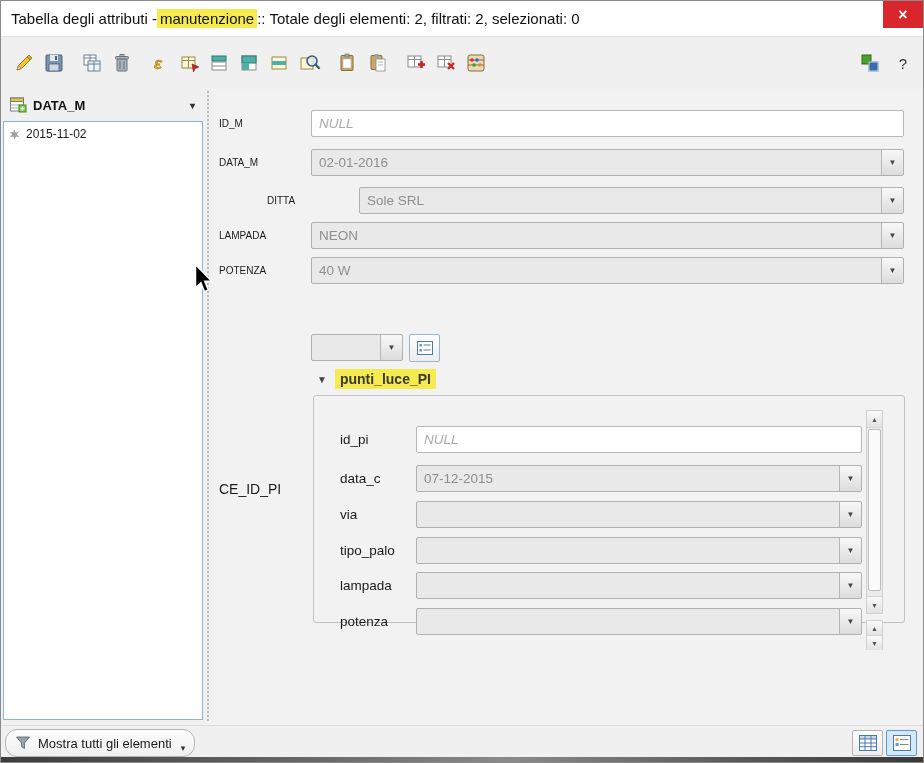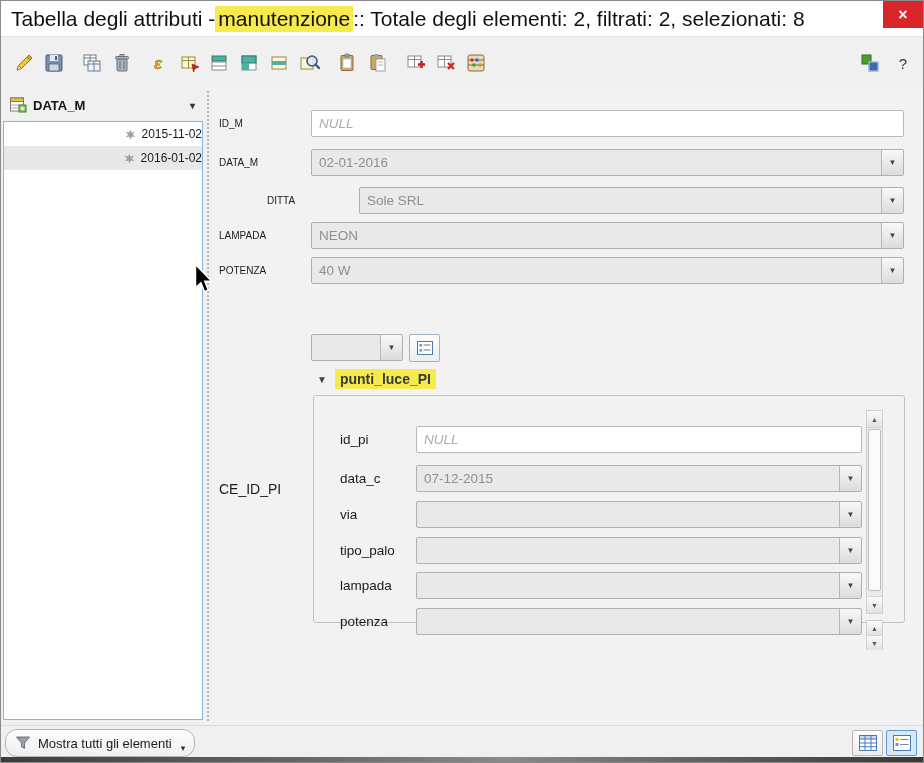--- a/index.html
+++ b/index.html
@@ -5,21 +5,21 @@
   html,body { margin:0; padding:0; background:#888; }
   .window {
     position:relative; width:924px; height:763px; margin:0 auto;
     background:#f0f0f0; border:1px solid #8a8a8a; box-sizing:border-box;
     font-family:"Liberation Sans", sans-serif; overflow:hidden;
   }
   
   .titlebar {
     position:absolute; left:0; top:0; right:0; height:36px; background:#ffffff;
     border-bottom:1px solid #e3e3e3; display:flex; align-items:center;
-    padding-left:10px; font-size:21px; color:#111; box-sizing:border-box;
+    padding-left:10px; font-size:15px; color:#111; box-sizing:border-box;
   }
   .hl { background:#f5ea4e; padding:1px 3px; }
   .close-btn {
     position:absolute; top:0; right:0; width:40px; height:27px; background:#d8262c;
     color:#fff; display:flex; align-items:center; justify-content:center;
     font-size:16px; font-weight:bold; cursor:default;
   }
   
   .toolbar {
     position:absolute; left:0; top:36px; right:0; height:52px; background:#f0f0f0;
@@ -34,21 +34,21 @@
     position:absolute; left:8px; top:92px; width:190px; height:24px;
     display:flex; align-items:center; gap:6px; font-size:13px; font-weight:bold; color:#111;
   }
   .panel-caret { margin-left:auto; font-size:10px; color:#333; padding-right:4px; }
   .feature-list {
     position:absolute; left:2px; top:120px; width:200px; height:599px;
     background:#fff; border:1px solid #8ab4d8; box-sizing:border-box; overflow:hidden;
   }
   .list-item {
     height:24px; display:flex; align-items:center; gap:6px; padding-left:5px;
-    font-size:12px; color:#1a1a1a;justify-content:flex-end;
+    font-size:12px; color:#1a1a1a;
   }
   .list-item.current { background:#e8e8e8; }
   
   .splitter {
     position:absolute; left:206px; top:90px; height:630px; width:0;
     border-left:2px dotted #b8b8b8;
   }
   
   .form-area { position:absolute; left:212px; top:88px; width:712px; height:636px; background:#f2f2f2; }
   .frow { position:absolute; left:0; right:0; height:27px; }
@@ -134,21 +134,21 @@
   .cursor { position:absolute; left:192px; top:262px; z-index:99; }
 </style>
 </head>
 <body>
 
 <div class="window">
 
   <div class="titlebar">
     <span>Tabella degli attributi - </span>
     <span class="hl">manutenzione</span>
-    <span> :: Totale degli elementi: 2, filtrati: 2, selezionati: 8</span>
+    <span> :: Totale degli elementi: 2, filtrati: 2, selezionati: 0</span>
   </div>
   <div class="close-btn">
     <span>×</span>
   </div>
 
   <div class="toolbar">
     <div class="tbtn">
       <svg width="22" height="22" viewBox="0 0 22 22">
           <polygon points="4,18 5.5,13.5 14,5 17,8 8.5,16.5" fill="#f2c832" stroke="#96781e" stroke-width="1"></polygon>
           <polygon points="14,5 16,3 19,6 17,8" fill="#d9b02c" stroke="#96781e" stroke-width="1"></polygon>
@@ -295,26 +295,20 @@
     <span class="panel-caret">▾</span>
   </div>
 
   <div class="feature-list">
     <div class="list-item">
       <svg width="11" height="11" viewBox="0 0 12 12">
           <path d="M6 0.5 L7.2 4 L11 2.8 L8.4 6 L11.5 8.6 L7.6 8.2 L6 11.5 L4.6 8.1 L0.8 9 L3.5 6 L0.5 3 L4.5 3.9 Z" fill="#9aa0a6"></path>
         </svg>
       <span>2015-11-02</span>
     </div>
-    <div class="list-item current">
-      <svg width="11" height="11" viewBox="0 0 12 12">
-          <path d="M6 0.5 L7.2 4 L11 2.8 L8.4 6 L11.5 8.6 L7.6 8.2 L6 11.5 L4.6 8.1 L0.8 9 L3.5 6 L0.5 3 L4.5 3.9 Z" fill="#9aa0a6"></path>
-        </svg>
-      <span>2016-01-02</span>
-    </div>
   </div>
 
   <div class="splitter"></div>
 
   <div class="form-area">
 
     <div class="frow" style="top:21px;">
       <div class="flabel">ID_M</div>
       <div class="fcontrol">
         <input class="tinput" placeholder="NULL" style="">

